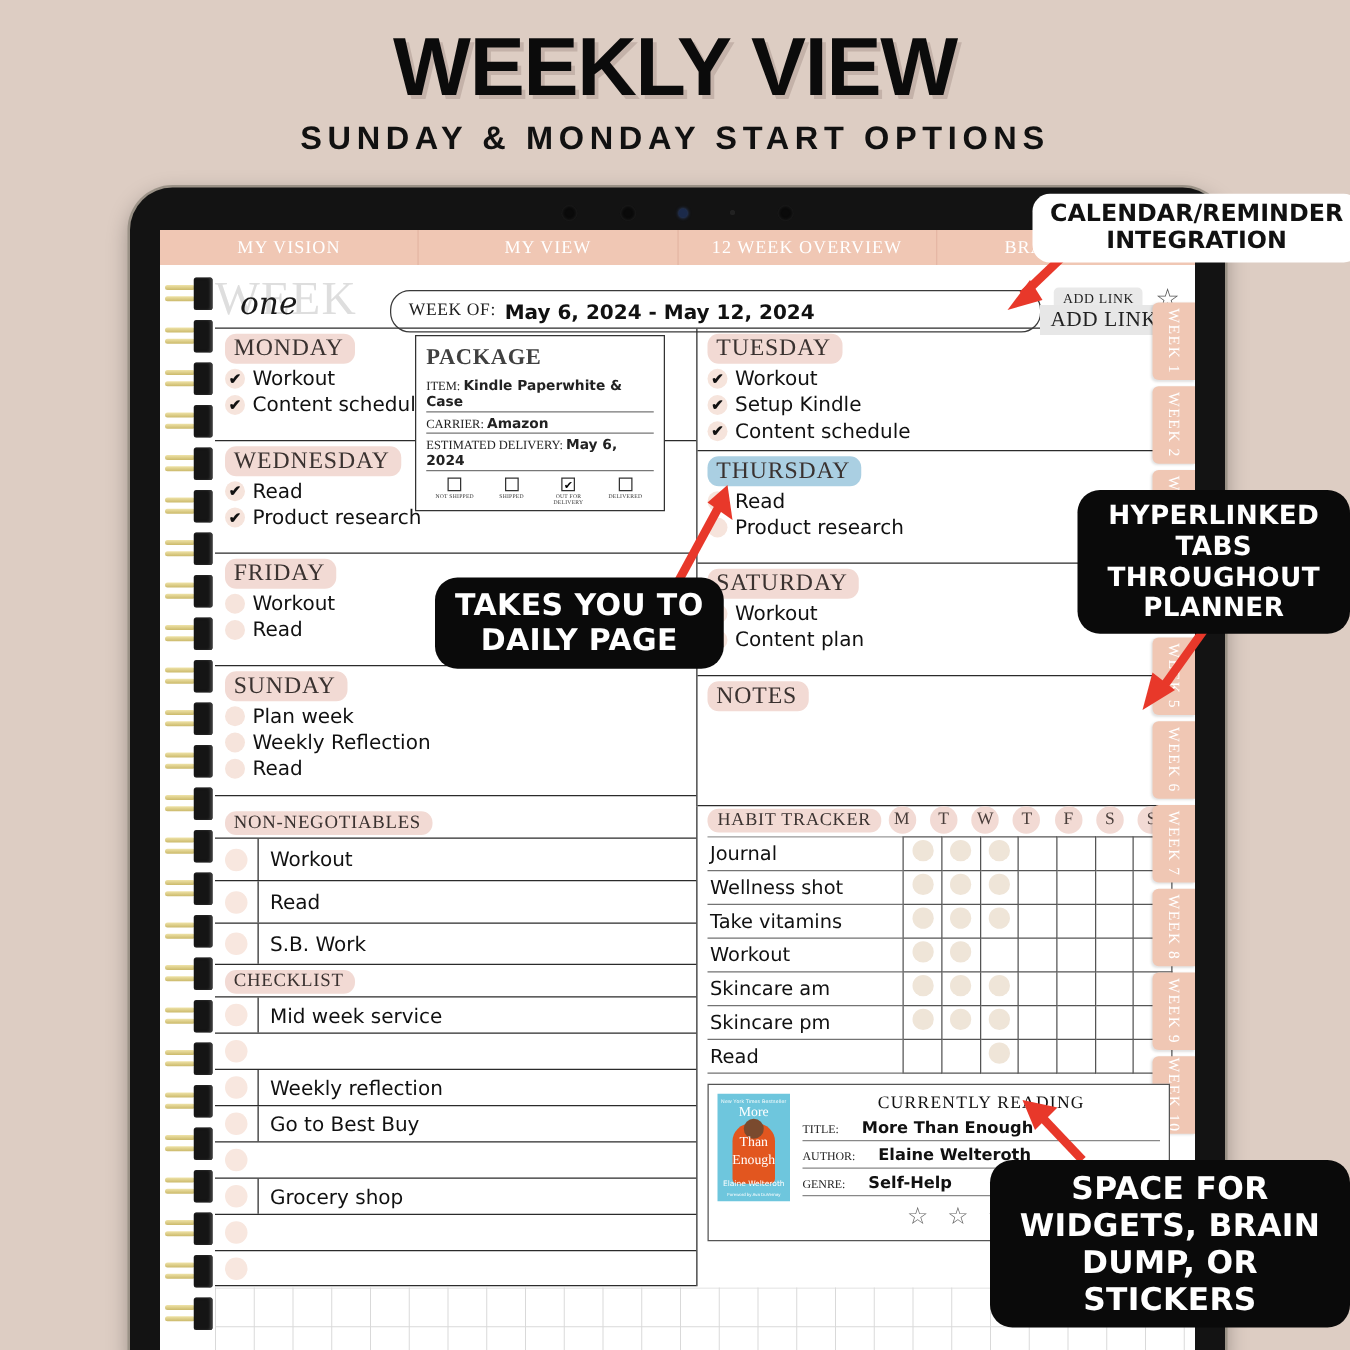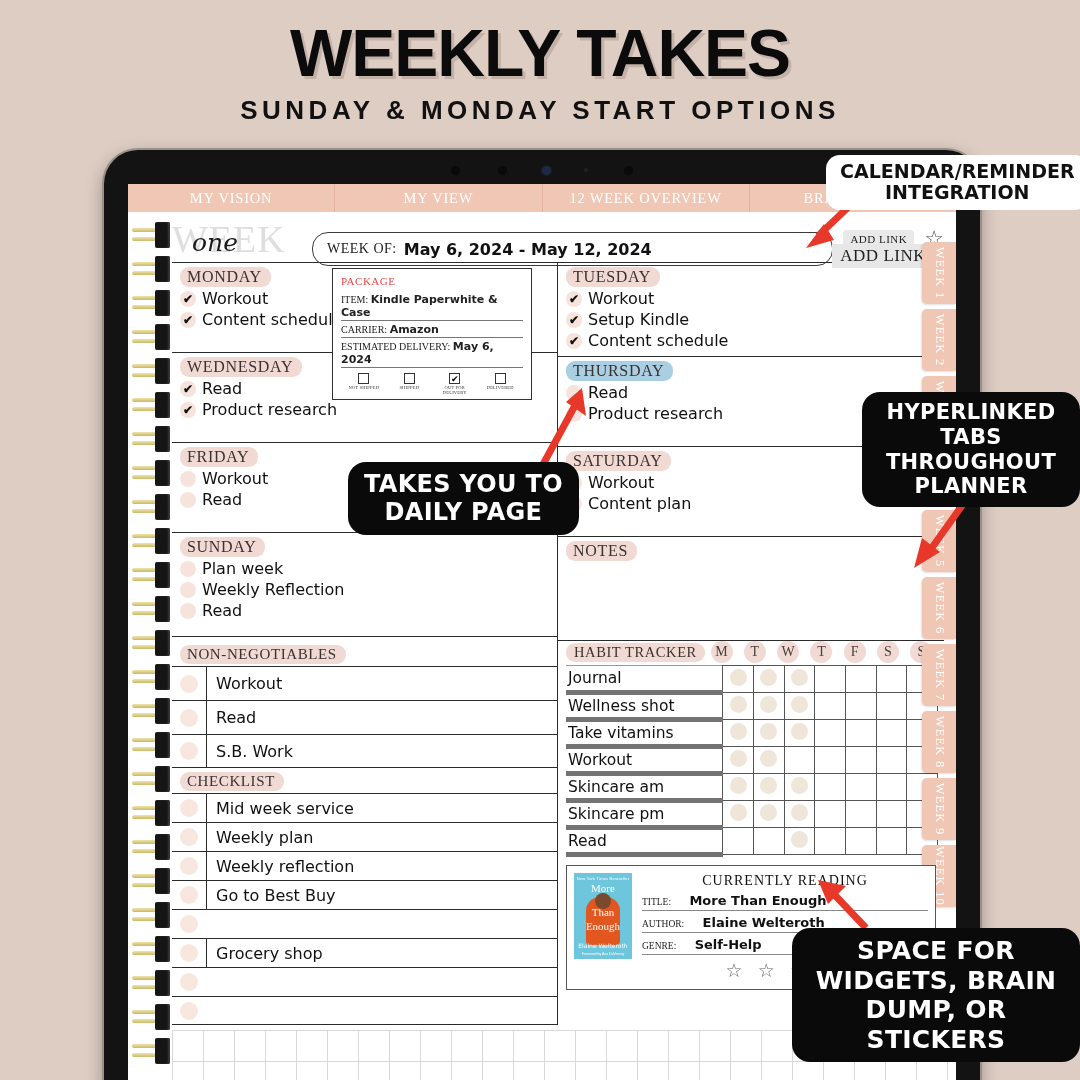--- a/index.html
+++ b/index.html
@@ -100,39 +100,39 @@
     background:#e7e7e7; padding:2px 8px; letter-spacing:.5px;
   }
   .star { font-size:22px; color:#555; line-height:1; }
 
   
   .daygrid { display:flex; border-top:1.5px solid #2b2b2b; }
   .col { width:50%; }
   .col.left { border-right:1.5px solid #2b2b2b; }
   .dayblock { border-bottom:1.5px solid #2b2b2b; padding:4px 0 6px 8px; }
   .dayname {
-    font-family:"Liberation Serif", serif; font-size:16px; letter-spacing:.7px;
+    font-family:"Liberation Serif", serif; font-size:19px; letter-spacing:.7px;
     color:#3a3230; display:inline-block; padding:1px 9px 1px 7px;
     background:#f2dad4; border-radius:9px;
   }
   .dayname.hl { background:#aacfe2; }
   .task { display:flex; align-items:center; gap:6px; margin-top:2px; }
   .dot { width:16px; height:16px; border-radius:50%; background:#f6e4dc; flex:none;
          display:flex; align-items:center; justify-content:center;
          font-size:12px; color:#111; font-weight:bold; }
   .task .txt { font-family:"DejaVu Sans", sans-serif; font-size:16px; color:#111; }
 
   
   .package {
     position:absolute; left:160px; top:56px; width:200px;
     background:#fff; border:1.5px solid #333; padding:6px 8px 4px;
     z-index:4;
   }
-  .package h4 { font-family:"Liberation Serif", serif; font-size:11px; font-weight:normal;
-                letter-spacing:.5px; color:#ef4444; margin-bottom:4px;}
+  .package h4 { font-family:"Liberation Serif", serif; font-size:18px; font-weight:bold;
+                letter-spacing:.5px; color:#404040; margin-bottom:4px;}
   .prow { border-bottom:1px solid #777; font-size:10px; padding:2px 0 1px;
           font-family:"Liberation Serif", serif; color:#222; }
   .prow b { font-family:"DejaVu Sans", sans-serif; font-size:11px; font-weight:bold; }
   .pchecks { display:flex; justify-content:space-between; margin-top:5px; }
   .pchk { text-align:center; width:46px; }
   .pchk .box { width:11px; height:11px; border:1px solid #333; margin:0 auto 1px;
                font-size:9px; line-height:10px; }
   .pchk .cl { font-family:"Liberation Serif", serif; font-size:4.5px; letter-spacing:.2px; color:#333;}
 
   
@@ -163,21 +163,21 @@
   .hhdr .hd {
     width:32px; text-align:center; font-family:"Liberation Serif", serif; font-size:14px;
     color:#4a3e3b;
   }
   .hhdr .hd span { display:inline-block; width:22px; height:22px; line-height:22px;
                    border-radius:50%; background:#f2dad4; }
   .htable { border-collapse:collapse; width:100%; margin-top:2px; }
   .htable td { border:1px solid #555; height:27px; }
   .htable td.name { border-left:none; border-right:1px solid #555;
                     font-family:"DejaVu Sans", sans-serif; font-size:15.5px; color:#111;
-                    padding-left:2px; width:42%; border-top:1px solid #999; border-bottom:5px solid #737373;}
+                    padding-left:2px; width:42%; border-top:1px solid #999; border-bottom:1px solid #737373;}
   .htable td.cell { width:8.2%; text-align:center; }
   .htable td.cell i { width:17px;height:17px;border-radius:50%;background:#efe5d8;display:inline-block; }
 
   
   .reading {
     margin:8px 8px 0 8px; border:1.5px solid #555; background:#fff;
     display:flex; padding:7px; gap:10px; position:relative; z-index:2;
   }
   .book { width:58px; height:86px; flex:none; background:#6ec6dd; position:relative;
           overflow:hidden; text-align:center; }
@@ -229,21 +229,21 @@
     font-family:"DejaVu Sans", sans-serif; font-weight:bold;
     font-size:21px; color:#fff; line-height:1.18; text-align:center;
     letter-spacing:.3px;
   }
   .arrow { position:absolute; z-index:19; }
 </style>
 </head>
 <body>
 
 <div class="hdr">
-  <div class="hdr-title">WEEKLY TAKES</div>
+  <div class="hdr-title">WEEKLY VIEW</div>
   <div class="hdr-sub">SUNDAY &amp; MONDAY START OPTIONS</div>
 </div>
 
 <div class="tablet">
   <div class="bezel-top">
     <div class="cam"></div>
     <div class="cam"></div>
     <div class="cam small"></div>
     <div class="cam tiny"></div>
     <div class="cam"></div>
@@ -529,21 +529,20 @@
                 <div class="lrow thin">
                   <span class="bullet">
                     <i></i>
                   </span>
                   <span class="txt">Mid week service</span>
                 </div>
                 <div class="lrow thin">
                   <span class="bullet">
                     <i></i>
                   </span>
-                  <span class="txt">Weekly plan</span>
                 </div>
                 <div class="lrow thin">
                   <span class="bullet">
                     <i></i>
                   </span>
                   <span class="txt">Weekly reflection</span>
                 </div>
                 <div class="lrow thin">
                   <span class="bullet">
                     <i></i>

